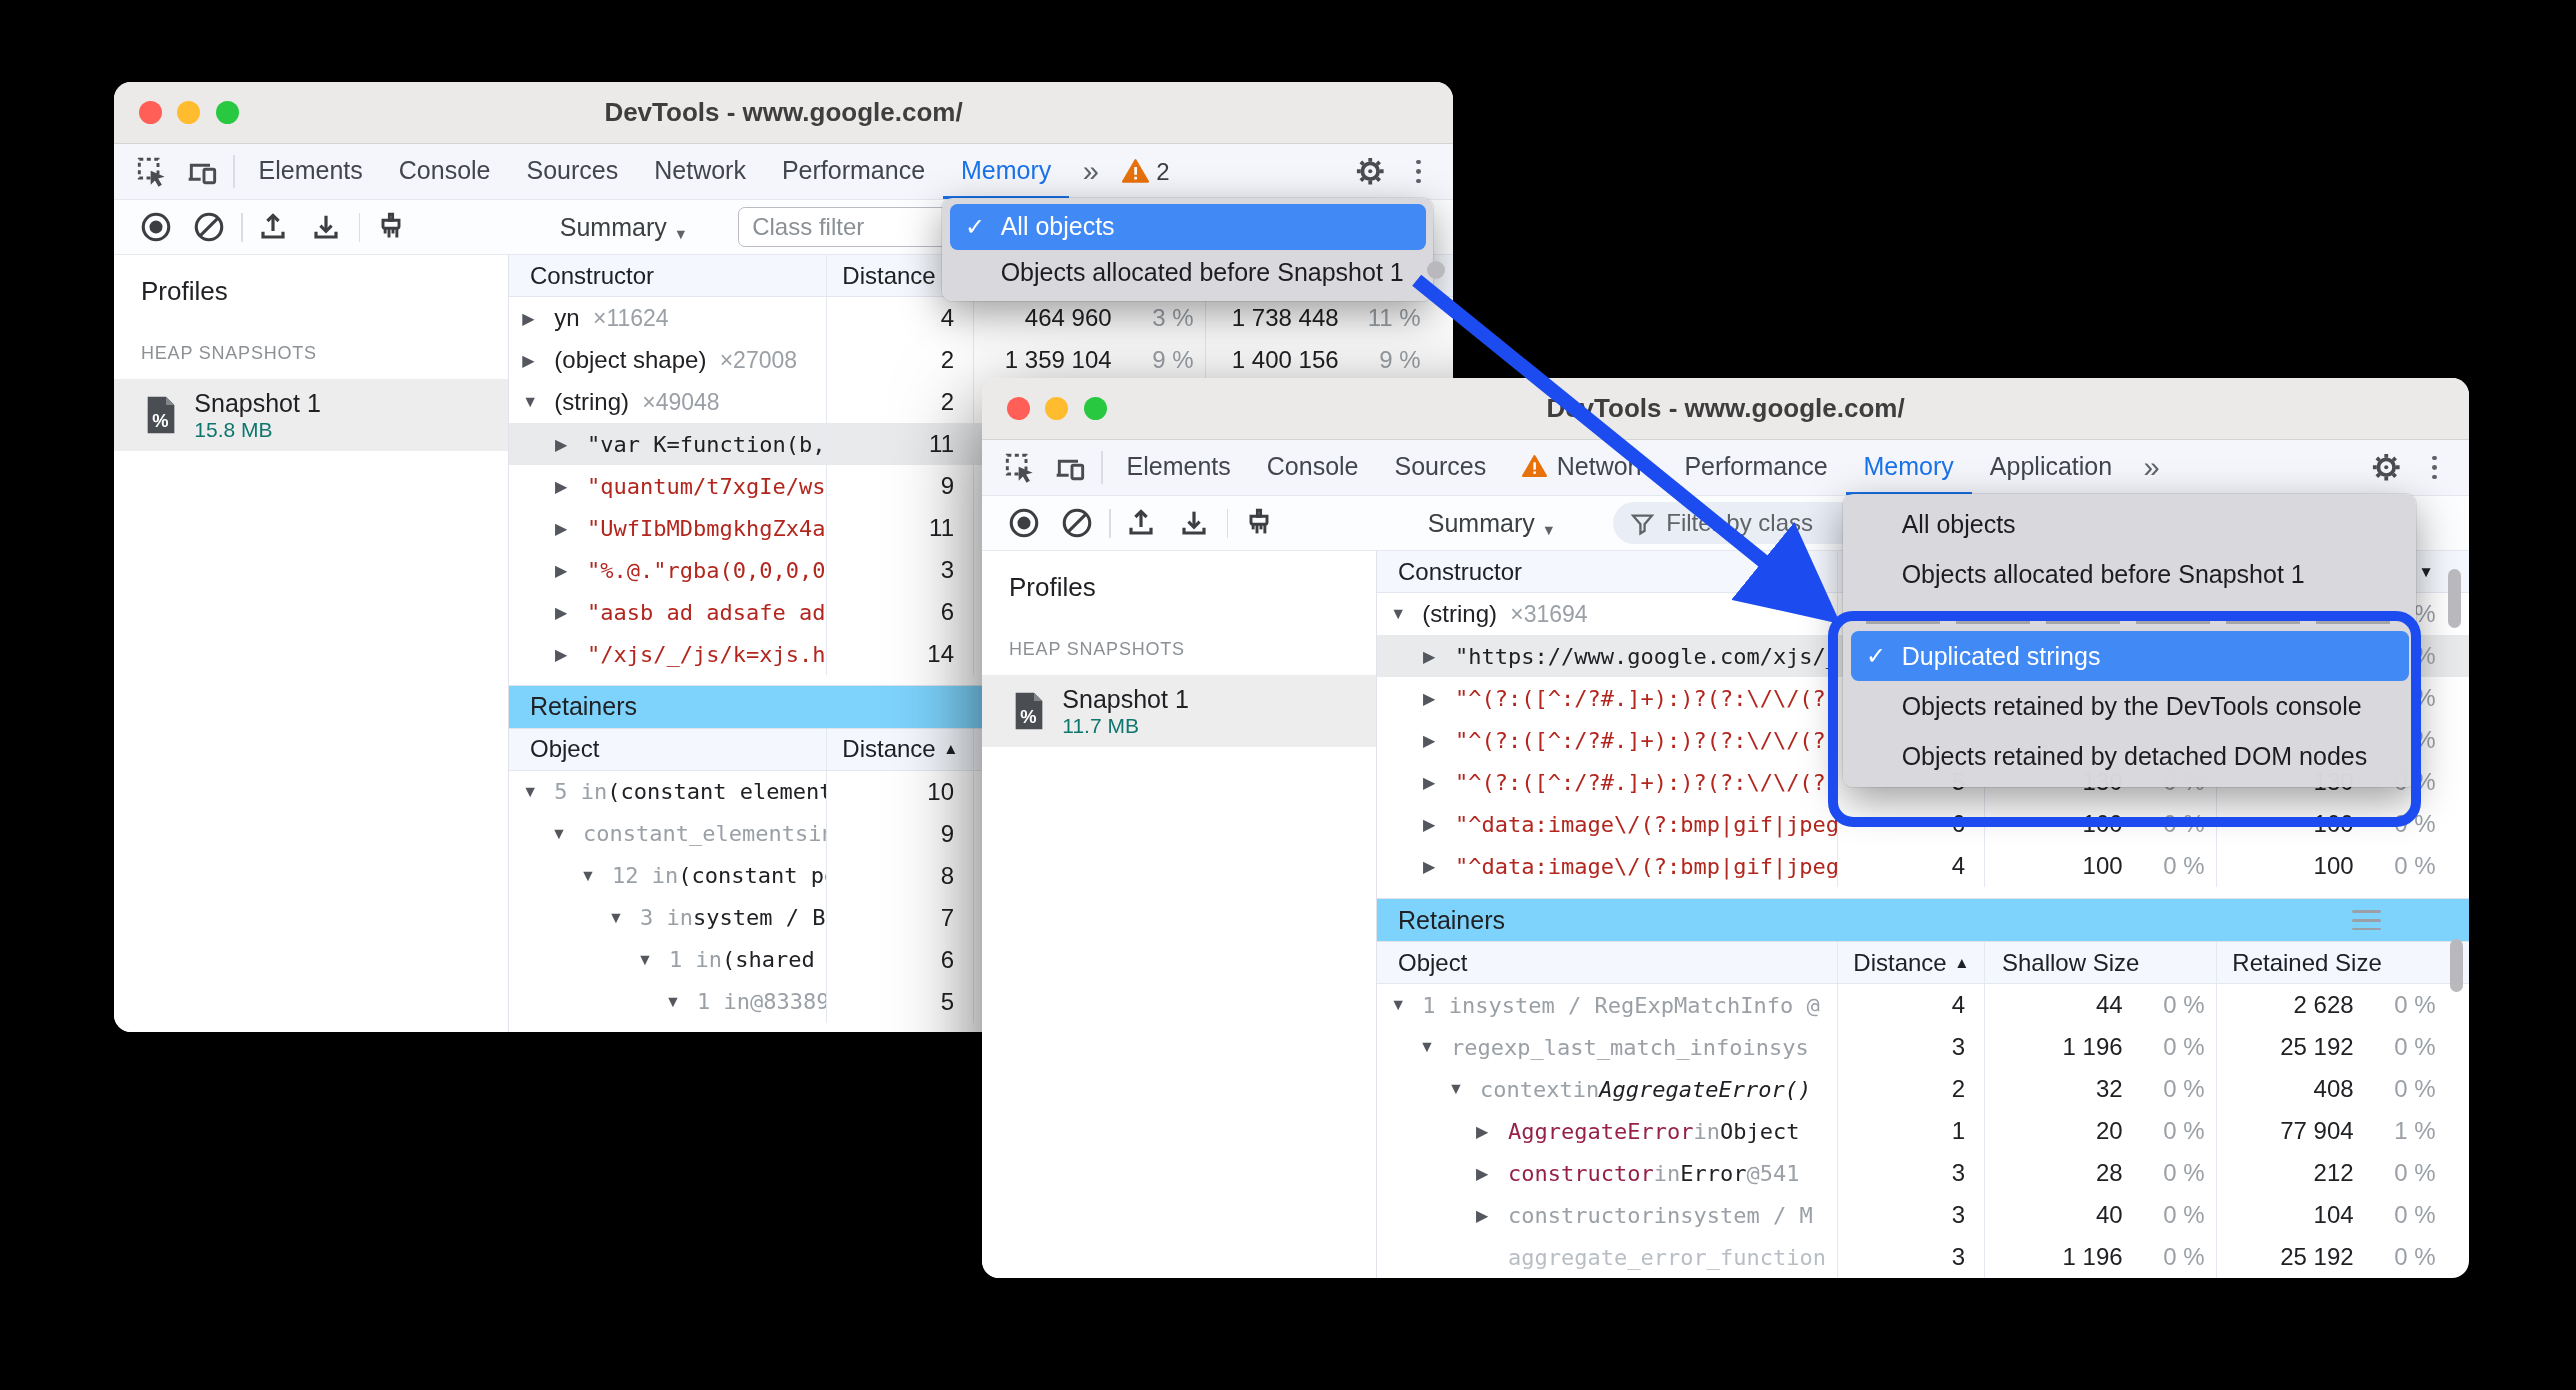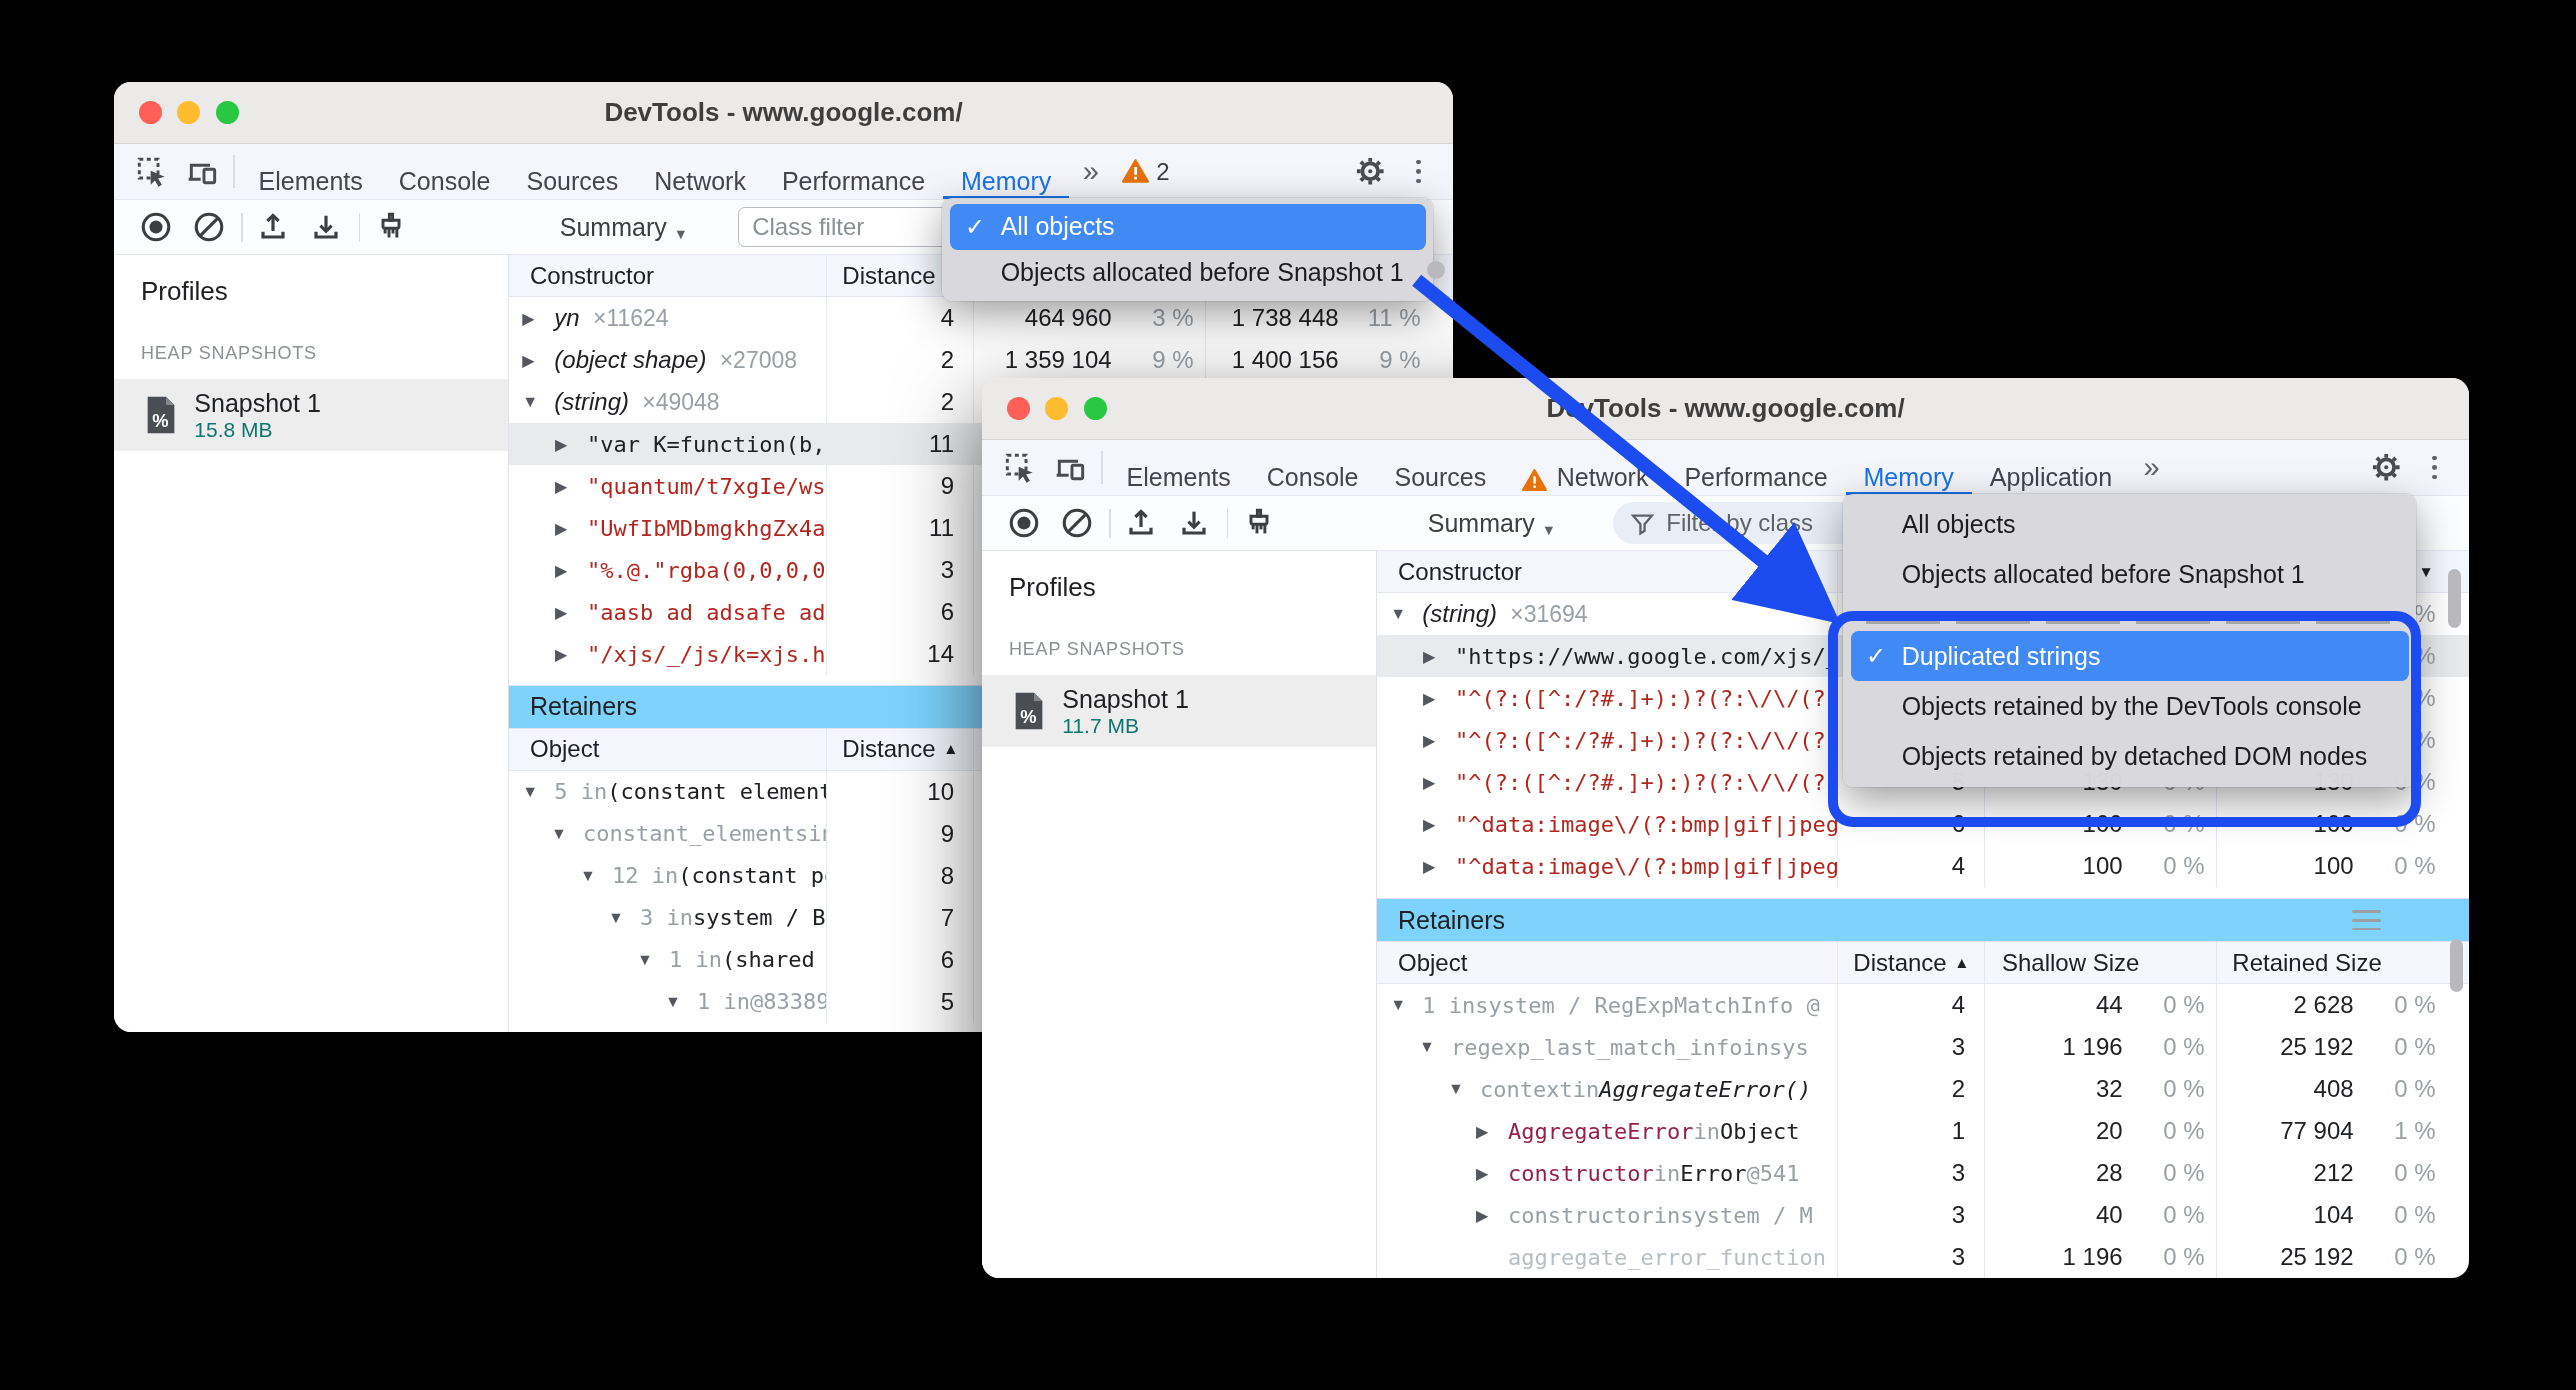--- a/index.html
+++ b/index.html
@@ -15,21 +15,21 @@
     display:flex;align-items:center;}
   .lights{display:flex;gap:15.3px;padding-left:25px;}
   .light{width:23px;height:23px;border-radius:50%;}
   .lr{background:#ff5f57}.ly{background:#febc2e}.lg2{background:#28c840}
   .wtitle{position:absolute;left:0;right:0;text-align:center;font-size:26px;font-weight:700;color:#3e3e3e;}
   
   .tabbar{height:55px;background:#f4f6fb;display:flex;align-items:stretch;border-bottom:1px solid #e5e8ee;padding-left:13.3px;}
   .tbicon{width:50px;display:flex;align-items:center;justify-content:center;flex:none;}
   .vsep{width:1.9px;background:#dadde3;margin:11.4px 5.7px;flex:none;}
   .tabs{display:flex;align-items:stretch;}
-  .tab{display:flex;align-items:flex-end;gap:9.5px;padding:0 18px;font-size:25px;color:#42464c;
+  .tab{display:flex;align-items:center;gap:9.5px;padding:12px 18px;font-size:25px;color:#42464c;
     border-bottom:3.8px solid transparent;box-sizing:border-box;white-space:nowrap;}
   .tab.active{color:#1a73e8;border-bottom-color:#1a73e8;}
   .tab .warn{display:none;}
   .tab.has-warn .warn{display:flex;}
   .chev{font-size:29px;color:#5f6368;display:flex;align-items:center;padding:0 13.3px;}
   .warnbadge{display:flex;align-items:center;gap:7.6px;padding:0 9.5px;font-size:24px;color:#3c4043;}
   .rightctl{display:flex;align-items:center;margin-left:auto;padding-right:19px;gap:7.6px;}
   .kebab{display:flex;flex-direction:column;gap:4.8px;padding:7.6px 13.3px;}
   .kebab i{width:4.8px;height:4.8px;border-radius:50%;background:#5f6368;}
   
@@ -58,21 +58,21 @@
   .ghead .hc{padding-left:21px;font-size:24px;color:#202124;display:flex;align-items:center;height:100%;box-sizing:border-box;}
   .hc.num{justify-content:flex-start;}
   .cell{height:100%;display:flex;align-items:center;box-sizing:border-box;}
   .cd,.cs,.cr{border-left:1.4px solid #e4e8f0;justify-content:flex-end;padding-right:11.4px;}
   .cd{padding-right:19px;}
   .cgut{border-left:0;}
   .grow.sel{background:#e9eaeb;}
   .cname{overflow:hidden;white-space:nowrap;display:flex;align-items:center;min-width:0;}
   .tarrow{flex:none;width:32px;font-size:16px;color:#54585e;text-align:left;}
   .nm{white-space:nowrap;}
-  .plain{font-size:24px;color:#202124;font-style:italic;}
+  .plain{font-size:24px;color:#202124;}
   .mono{font-family:"DejaVu Sans Mono",monospace;font-size:22px;}
   .bk{color:#202124}.red{color:#b3261e}.gy{color:#9aa0a6}.lg{color:#b9bec4}.mr{color:#96204a}
   .it{font-style:italic;}
   .cnt{font-size:23px;color:#9aa0a6;margin-left:13.3px;}
   .val{}
   .pct{width:82px;text-align:right;color:#9aa0a6;}
   .secbar{height:42px;background:#7dd3fc;border-top:1px solid #dfe3ea;border-bottom:1px solid #dfe3ea;
     display:flex;align-items:center;font-size:25px;color:#202124;padding-left:21px;position:relative;}
   .sortglyph{font-size:15.3px;color:#202124;margin-left:7.6px;}
   .hamb{position:absolute;right:88px;display:flex;flex-direction:column;gap:5.7px;}

